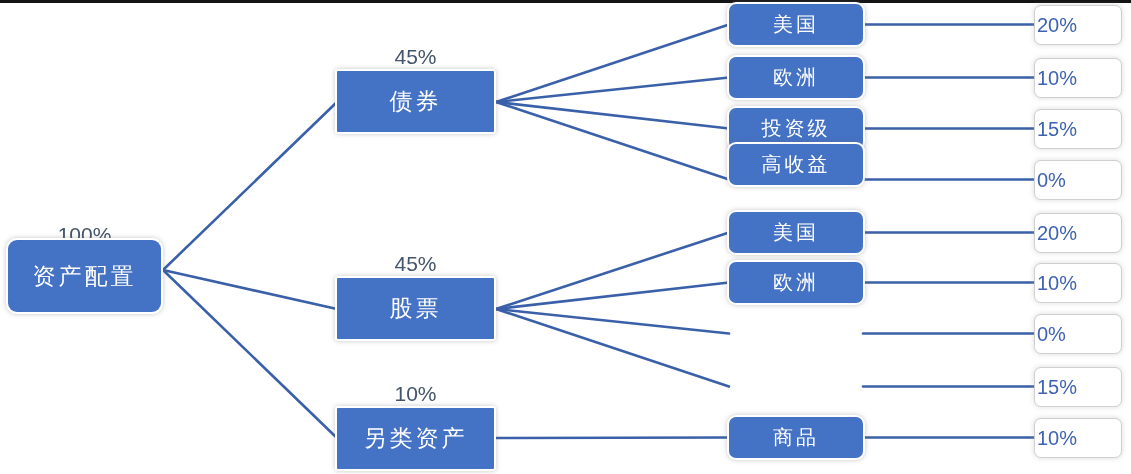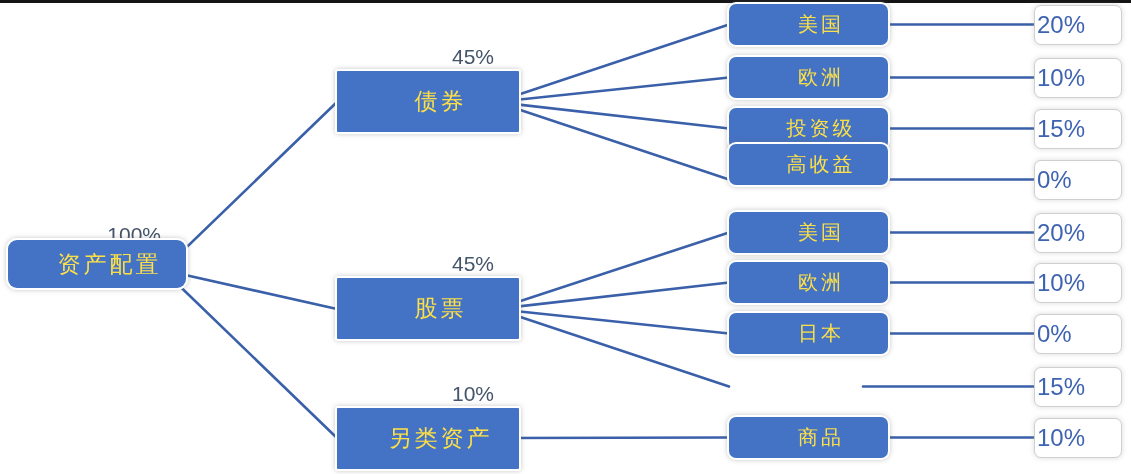--- a/index.html
+++ b/index.html
@@ -18,67 +18,66 @@
     background: #141414;
   }
   svg.connectors {
     position: absolute;
     left: 0; top: 0;
     width: 1131px; height: 474px;
   }
   .node {
     position: absolute;
     background: #4472C4;
-    color: #fde047;
+    color: #ffffff;
     display: flex;
     align-items: center;
     justify-content: center;
     font-family: "Liberation Serif", serif;
     letter-spacing: 3px;
     box-shadow: 0 0 0 2px #ffffff, 0 0 5px 2px rgba(110,110,110,0.38);
-    padding-left: 25px;
   }
   .node-root {
     left: 8px; top: 240px;
-    width: 153px; height: 48px;
+    width: 153px; height: 72px;
     border-radius: 9px;
     font-size: 23px;
   }
   .node-branch {
     left: 337px;
     width: 157px; height: 61px;
     border-radius: 1px;
     font-size: 23px;
   }
   .node-leaf {
     left: 729px;
     width: 134px; height: 41px;
     border-radius: 7px;
     font-size: 20px;
   }
   .pct-label {
     position: absolute;
     color: #44546A;
     font-size: 21px;
-    text-align: right;
+    text-align: center;
     height: 26px;
     line-height: 26px;
   }
   .pct-root  { left: 8px;   width: 153px; top: 222px; text-decoration: underline; }
   .pct-branch{ left: 337px; width: 157px; }
   .value-box {
     position: absolute;
     left: 1034px;
     width: 88px; height: 40px;
     background: #ffffff;
     border: 1px solid #cfcfcf;
     border-radius: 7px;
     box-shadow: 0 0 4px 1px rgba(150,150,150,0.25);
     color: #3E63B1;
-    font-size: 24px;
+    font-size: 20px;
     display: flex;
     align-items: center;
     padding-left: 2px;
     box-sizing: border-box;
   }
 </style>
 </head>
 <body>
 
 <div class="stage">
@@ -159,23 +158,20 @@
   <div class="node node-leaf" style="top:212px">
     <span>美国</span>
   </div>
   <div class="value-box" style="top:213px">20%</div>
 
   <div class="node node-leaf" style="top:262px">
     <span>欧洲</span>
   </div>
   <div class="value-box" style="top:263px">10%</div>
 
-  <div class="node node-leaf" style="top:313px">
-    <span>日本</span>
-  </div>
   <div class="value-box" style="top:314px">0%</div>
 
   <div class="value-box" style="top:367px">15%</div>
 
   <div class="node node-leaf" style="top:417px">
     <span>商品</span>
   </div>
   <div class="value-box" style="top:418px">10%</div>
 
 </div>

